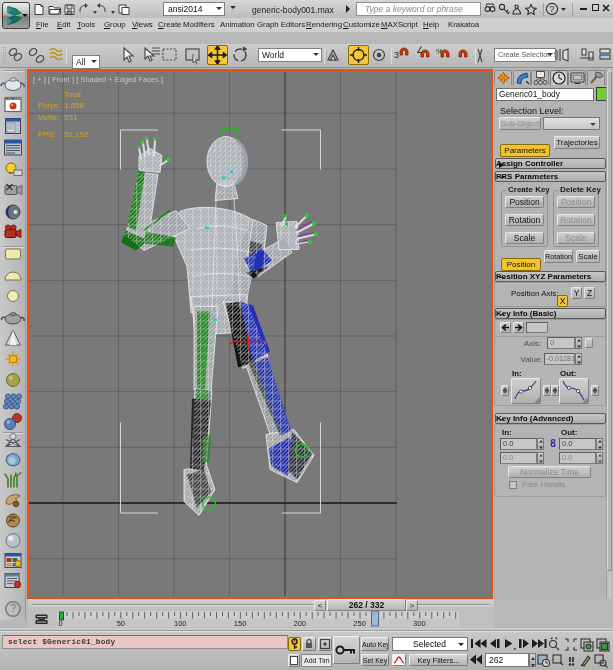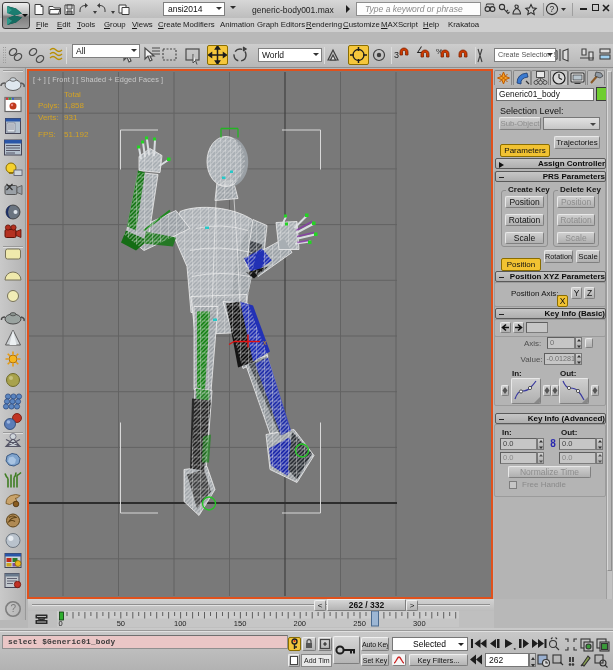--- a/index.html
+++ b/index.html
@@ -34,21 +34,21 @@
 .vstat{position:absolute;font-size:8px;color:#d3a325;}
 
 #cmdpanel{left:493.5px;top:69px;width:119.5px;height:530px;background:#b4b4b4;font-size:9px;color:#111;}
 #pscroll{position:absolute;right:1px;top:0px;width:6px;height:530px;background:#c2c2c2;border-left:1px solid #9d9d9d;}
 #pscroll .thumb{position:absolute;left:0px;top:2px;width:5px;height:500px;background:#b7b7b7;border:1px solid #d8d8d8;border-right-color:#8f8f8f;border-bottom-color:#8f8f8f;}
 .tab{position:absolute;top:1px;width:18px;height:15px;background:#b9b9b9;border:1px solid #888;border-bottom:none;border-radius:2px 2px 0 0;}
 .pbtn{position:absolute;background:linear-gradient(#cfcfcf,#b0b0b0);border:1px solid #808080;border-top-color:#e8e8e8;border-left-color:#e8e8e8;border-radius:2px;text-align:center;color:#111;}
 .pbtn.dis{color:#8d8d8d;}
 .pbtn{white-space:nowrap;overflow:hidden;}
 .ybg{background:#f1c232 !important;border-color:#8a6d00 !important;margin-top:8px;}
-.roll{position:absolute;left:1.5px;width:111px;height:11px;background:linear-gradient(#c6c6c6,#aeaeae);border:1px solid #5a5a5a;text-align:right;font-size:8px;font-weight:bold;color:#0a0a0a;line-height:10px;border-radius:2px;white-space:nowrap;}
+.roll{position:absolute;left:1.5px;width:111px;height:11px;background:linear-gradient(#c6c6c6,#aeaeae);border:1px solid #5a5a5a;text-align:left;font-size:8px;font-weight:bold;color:#0a0a0a;line-height:10px;border-radius:2px;white-space:nowrap;}
 .gbox{position:absolute;border:1px solid #909090;border-radius:3px;}
 .gbox .glabel{position:absolute;top:-6px;left:4px;background:#b4b4b4;padding:0 2px;font-size:8px;font-weight:bold;color:#141414;white-space:nowrap;}
 .ifield{position:absolute;background:#c6c6c6;border:1px solid #7c7c7c;border-top-color:#5e5e5e;border-left-color:#5e5e5e;font-size:7.5px;color:#6f6f6f;padding-left:2px;white-space:nowrap;overflow:hidden;}
 .spin{position:absolute;width:7px;background:linear-gradient(#d2d2d2,#aaa);border:1px solid #777;}
 .plabel{position:absolute;font-size:8px;color:#141414;white-space:nowrap;}
 
 #tslider{left:28px;top:599px;width:465.5px;height:12px;background:linear-gradient(#d2d2d2,#bcbcbc);}
 #trackbar{left:28px;top:611px;width:465.5px;height:17px;background:#bfbfbf;}
 #statusarea{left:0;top:628px;width:613px;height:42px;background:linear-gradient(#cacaca,#b2b2b2);}
 .sbtn{position:absolute;background:linear-gradient(#d6d6d6,#b4b4b4);border:1px solid #7e7e7e;border-top-color:#efefef;border-left-color:#efefef;border-radius:2px;font-size:8.5px;color:#111;text-align:center;white-space:nowrap;overflow:hidden;}
@@ -166,21 +166,21 @@
   <path d="M459 10c0-2.5 2-4 4-4s4 1.5 4 4v3h-2.5v-3c0-1-0.6-1.6-1.5-1.6s-1.5.6-1.5 1.6v3H459z"></path>
  </g>
  <g stroke="#3f3f3f" stroke-width="1.1" fill="none">
   <path d="M478 5l4 13M482 5l-4 13"></path>
   <path d="M560 5v12M563 7l5-2v12l-5-2z M557 7l-5-2v12l5-2z" fill="#dcdcdc"></path>
   <path d="M580 14h14M582 5h4v6h-4zM589 8h4v8h-4z" fill="#dcdcdc"></path>
   <rect x="600" y="5" width="10" height="4" fill="#dcdcdc"></rect>
           <rect x="600" y="11" width="10" height="4" fill="#9fd0f0"></rect>
  </g>
 </svg>
-<div class="tdrop" style="left:72px;top:0;width:68px">All<span class="dd"></span></div>
+<div class="tdrop" style="left:72px;top:11px;width:28px">All<span class="dd"></span></div>
 <div class="abs ybtn" style="left:207px;top:1px;width:21px;height:20px">
  <svg width="19" height="18" viewBox="0 0 19 18">
           <g stroke="#1d1d1d" stroke-width="1.5" fill="#1d1d1d">
             <path d="M9.5 3v12M3.5 9h12" fill="none"></path>
             <path d="M9.5 0l2 3h-4zM9.5 18l2-3h-4zM0.5 9l3-2v4zM18.5 9l-3-2v4z"></path>
           </g>
         </svg>
 </div>
 <div class="tdrop" style="left:258px;top:4px;width:64px">World<span class="dd"></span></div>
 <div class="abs ybtn" style="left:348px;top:1px;width:21px;height:20px">

